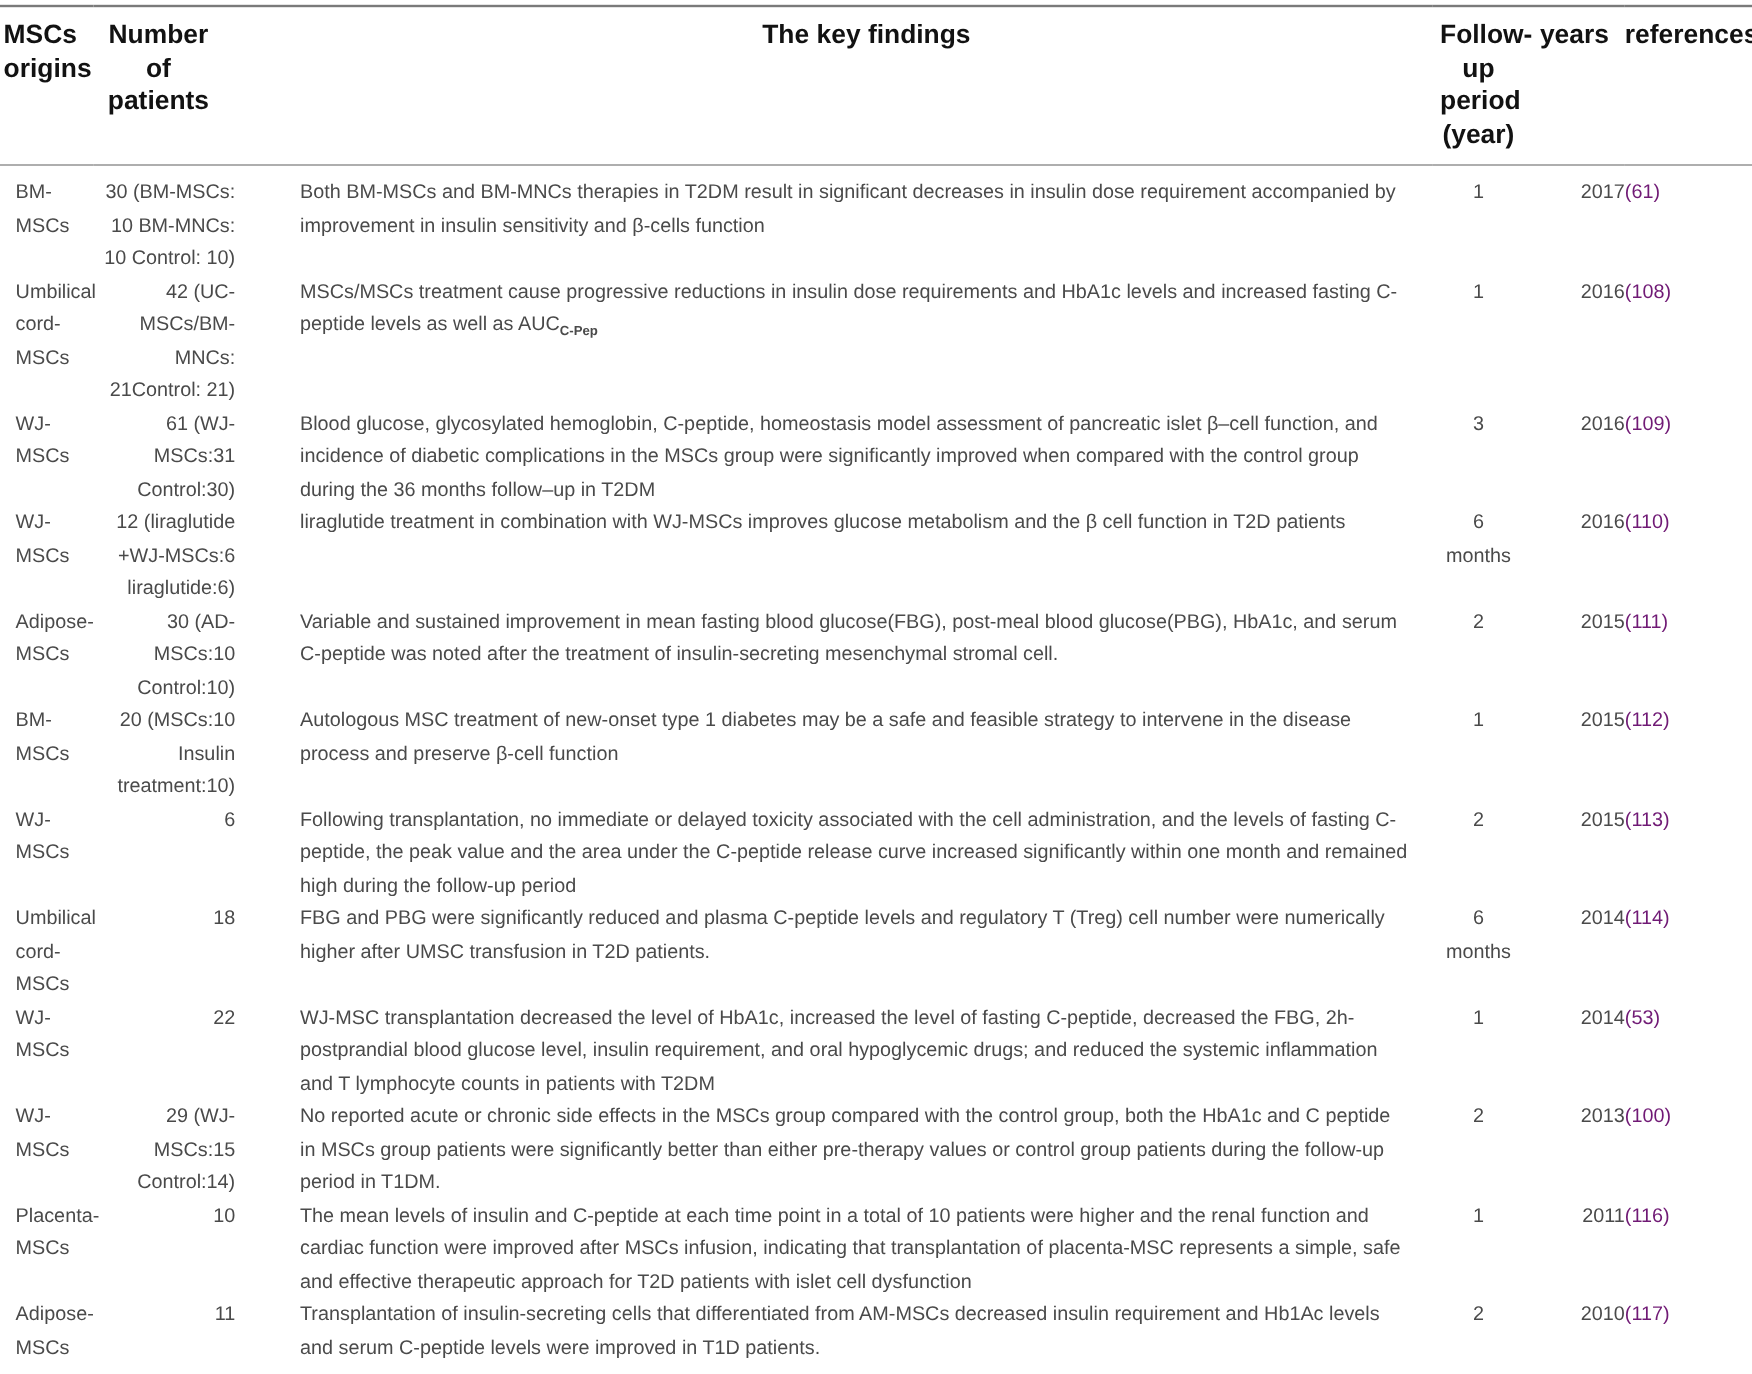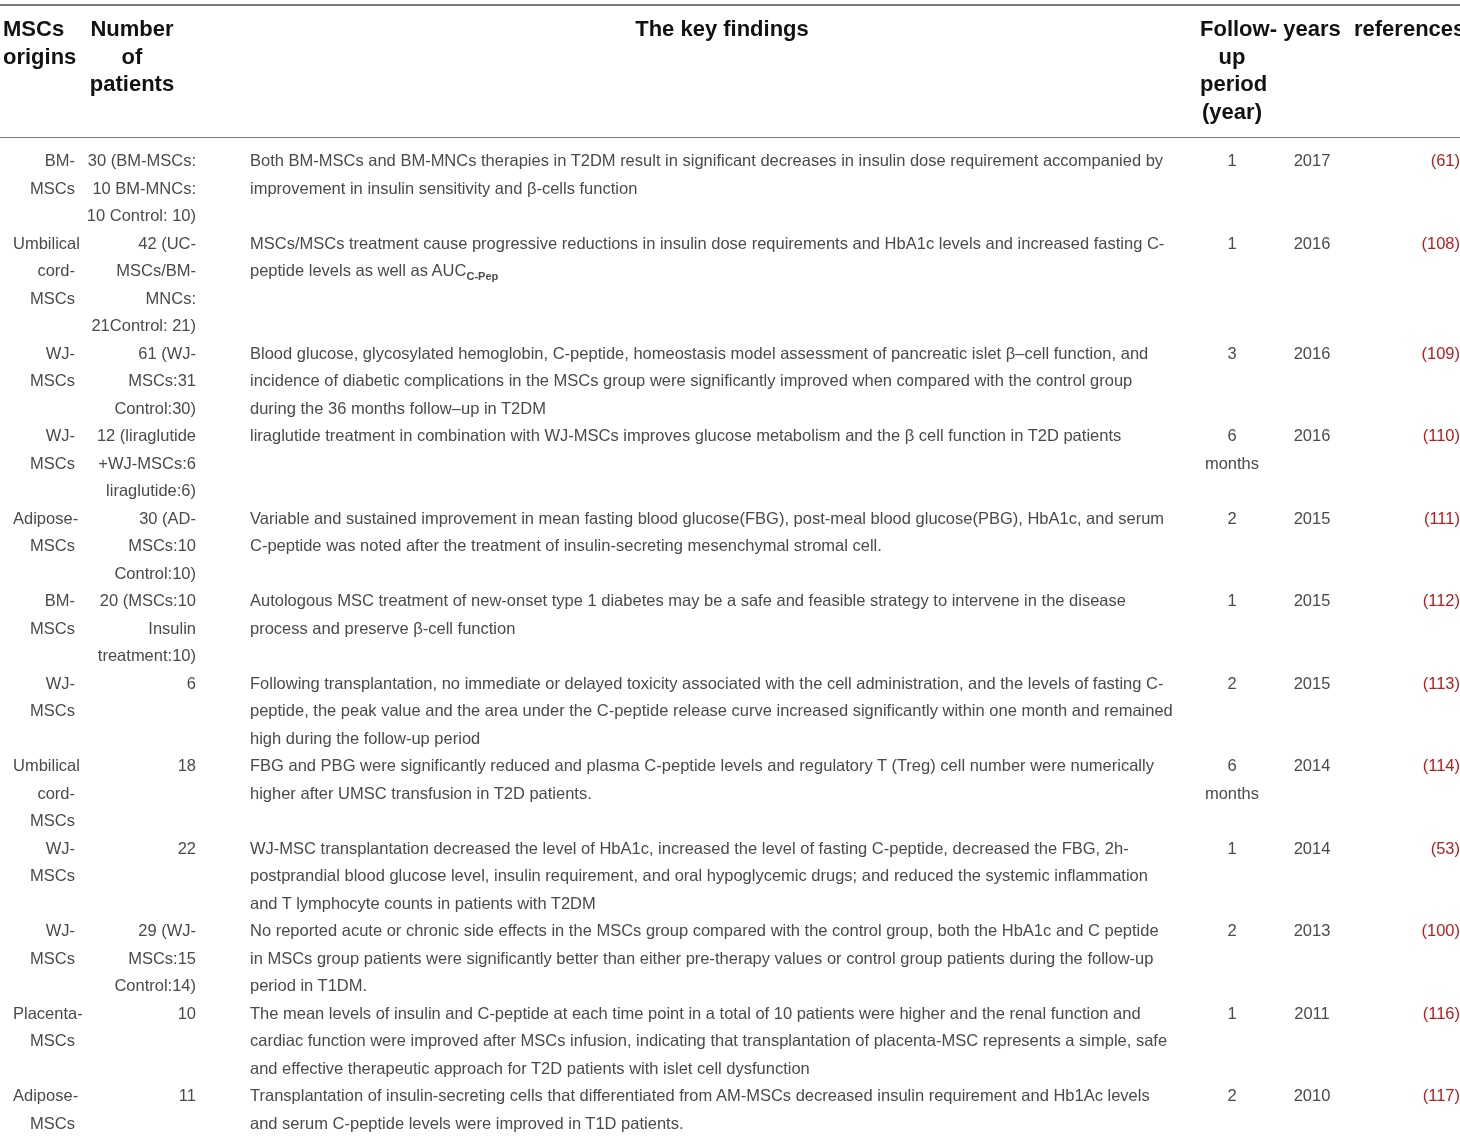--- a/index.html
+++ b/index.html
@@ -40,26 +40,26 @@
   th.h2 .hdr-inner { width: 100px; margin-left: 4px; }
   th.h4 { padding-left: 6px; padding-right: 6px; }
 
   tbody td {
     font-size: 16.5px;
     line-height: 27.5px;
     color: #4a4a4a;
     vertical-align: top;
     padding: 0;
   }
-  td.c1 { padding-left: 13px; padding-right: 3px; text-align: right; }
+  td.c1 { padding-left: 13px; padding-right: 3px; }
   td.c2 { padding-right: 54px; text-align: right; }
   td.c3 { padding-right: 19px; }
   td.c4 { text-align: center; padding-left: 6px; padding-right: 6px; }
-  td.c5 { text-align: center; }
-  td.c6 { text-align: right; color: #b91c1c; }
+  td.c5 { text-align: right; }
+  td.c6 { text-align: left; color: #701a75; }
   tbody tr:first-child td { padding-top: 9px; }
   tbody tr:last-child td { padding-bottom: 14px; }
 
   sub.findings-sub {
     font-size: 11px;
     line-height: 0;
     font-weight: bold;
   }
 </style>
 </head>

